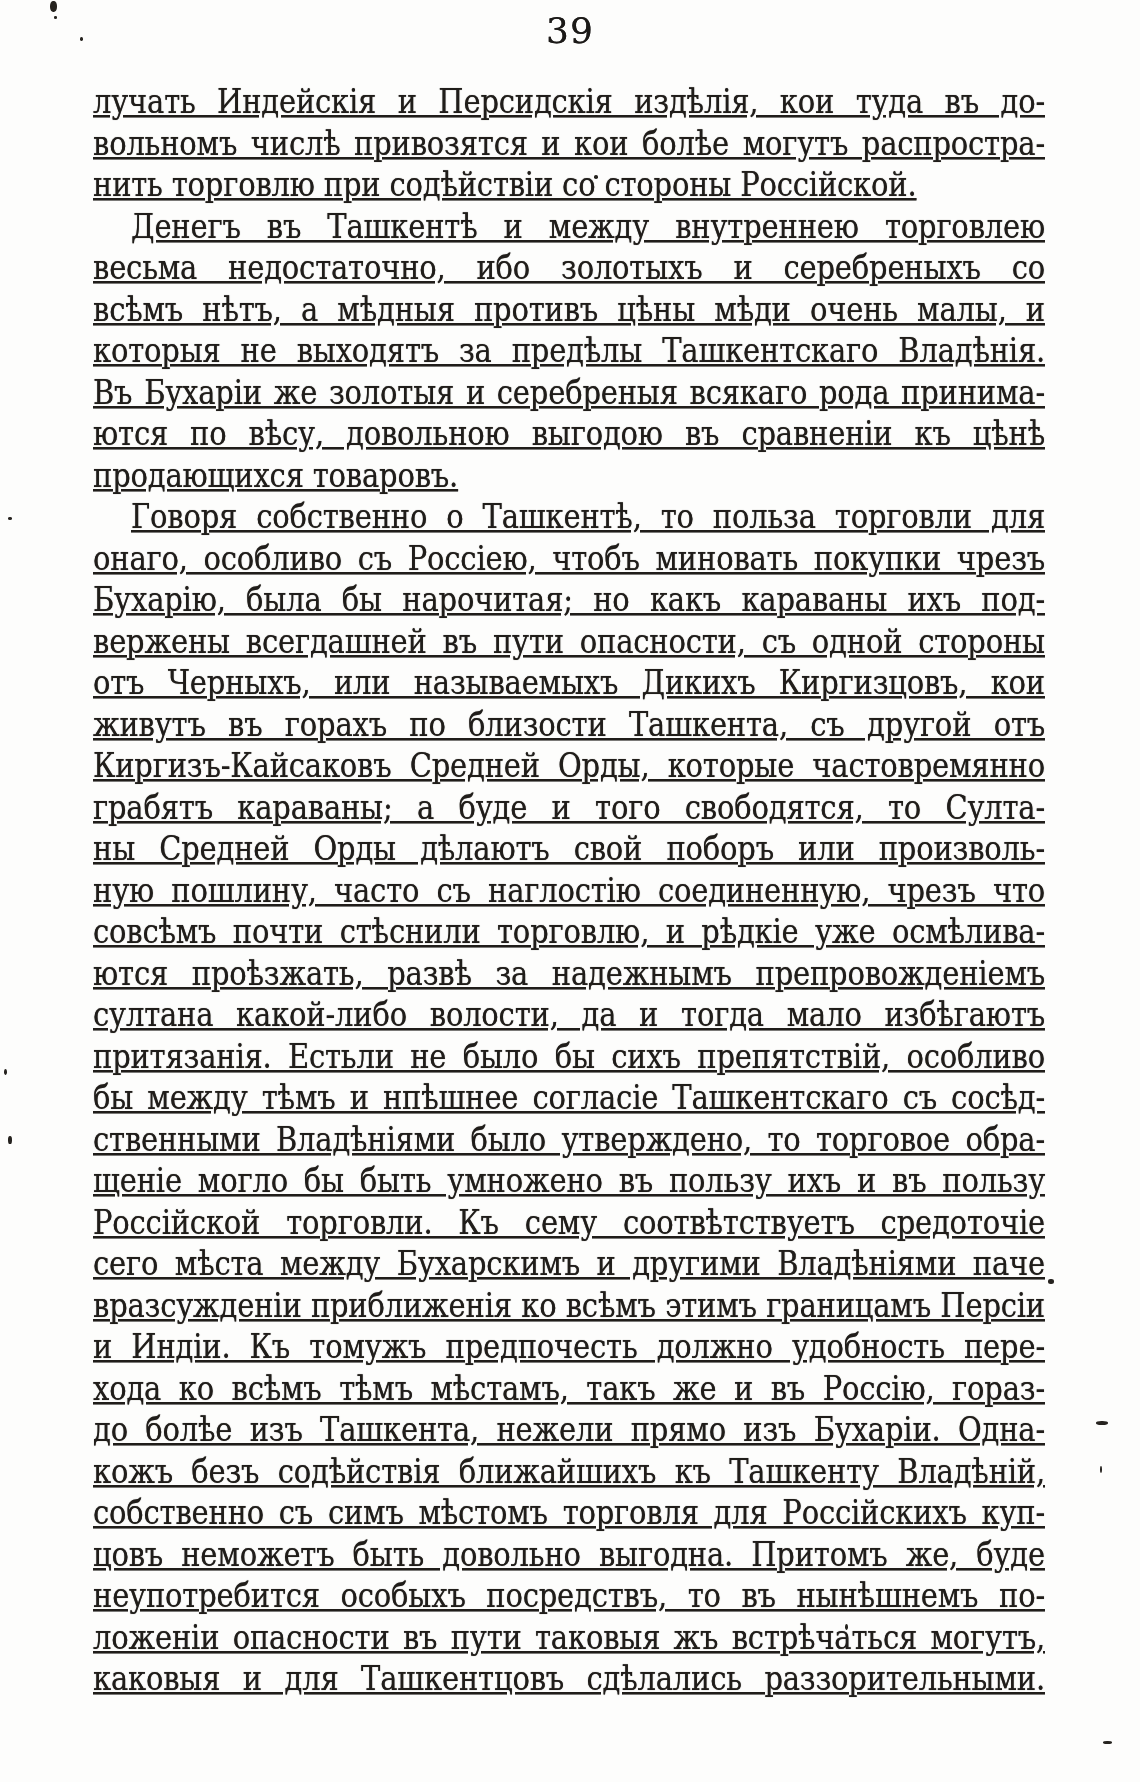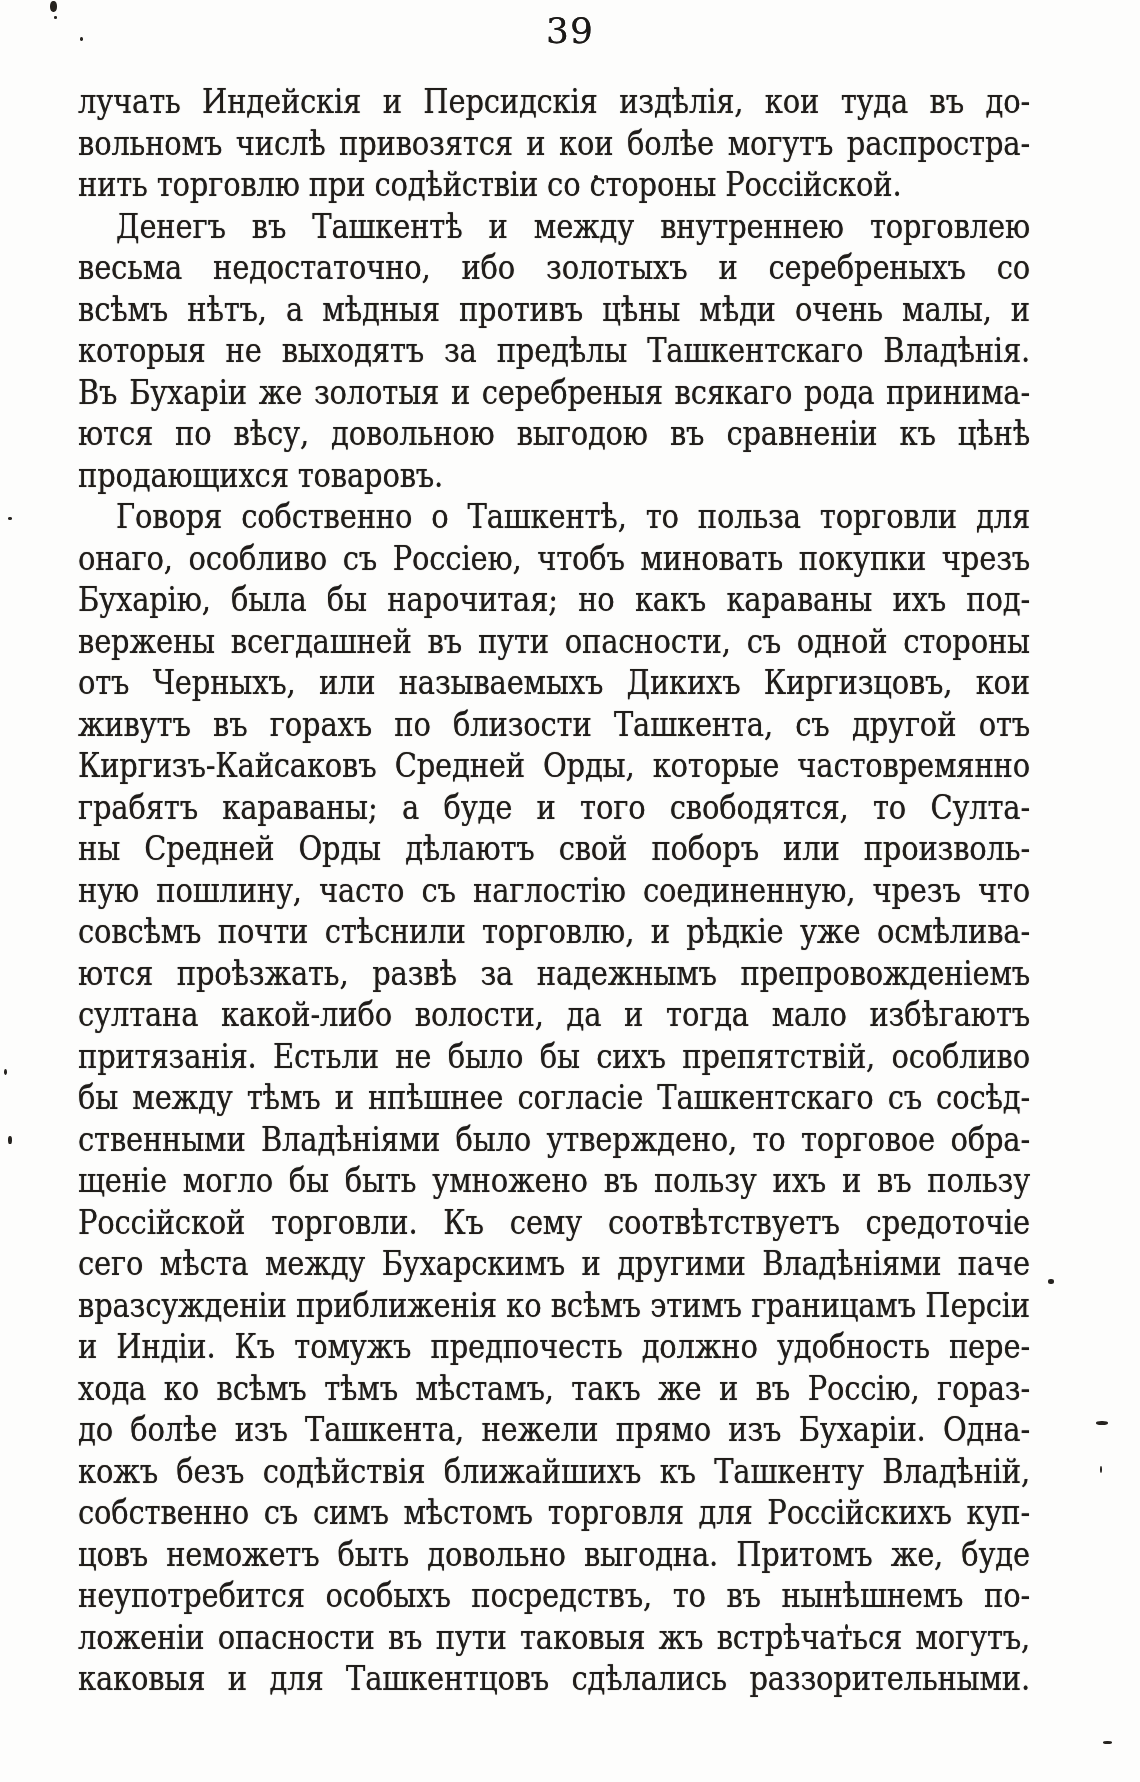--- a/index.html
+++ b/index.html
@@ -22,23 +22,24 @@
     left: 0;
     width: 100%;
     text-align: center;
     font-size: 36px;
     letter-spacing: 1px;
     color: #1c1a18;
     text-shadow: 0 0 0.6px rgba(20,18,16,0.85);
   }
   .text-block {
     position: absolute;
-    left: 78px;
+    left: 93px;
     top: 81px;
     width: 952px;
+    text-decoration: underline;
   }
   .line {
     display: block;
     height: 41.5px;
     line-height: 41.5px;
     font-size: 29px;
     letter-spacing: -0.2px;
     text-align: justify;
     text-align-last: justify;
     transform: scaleY(1.18);

